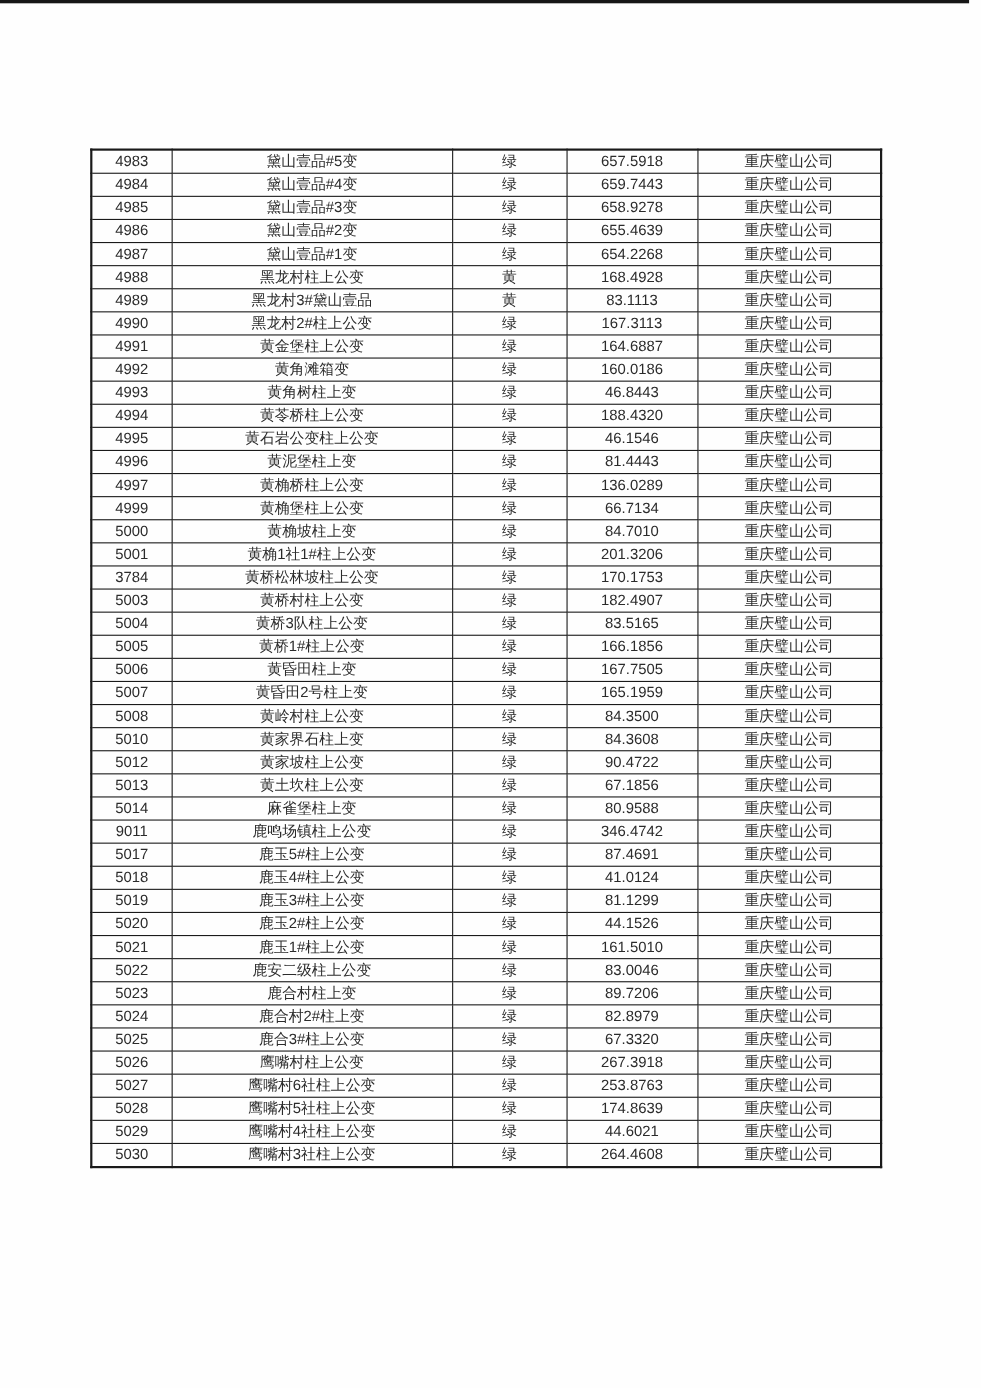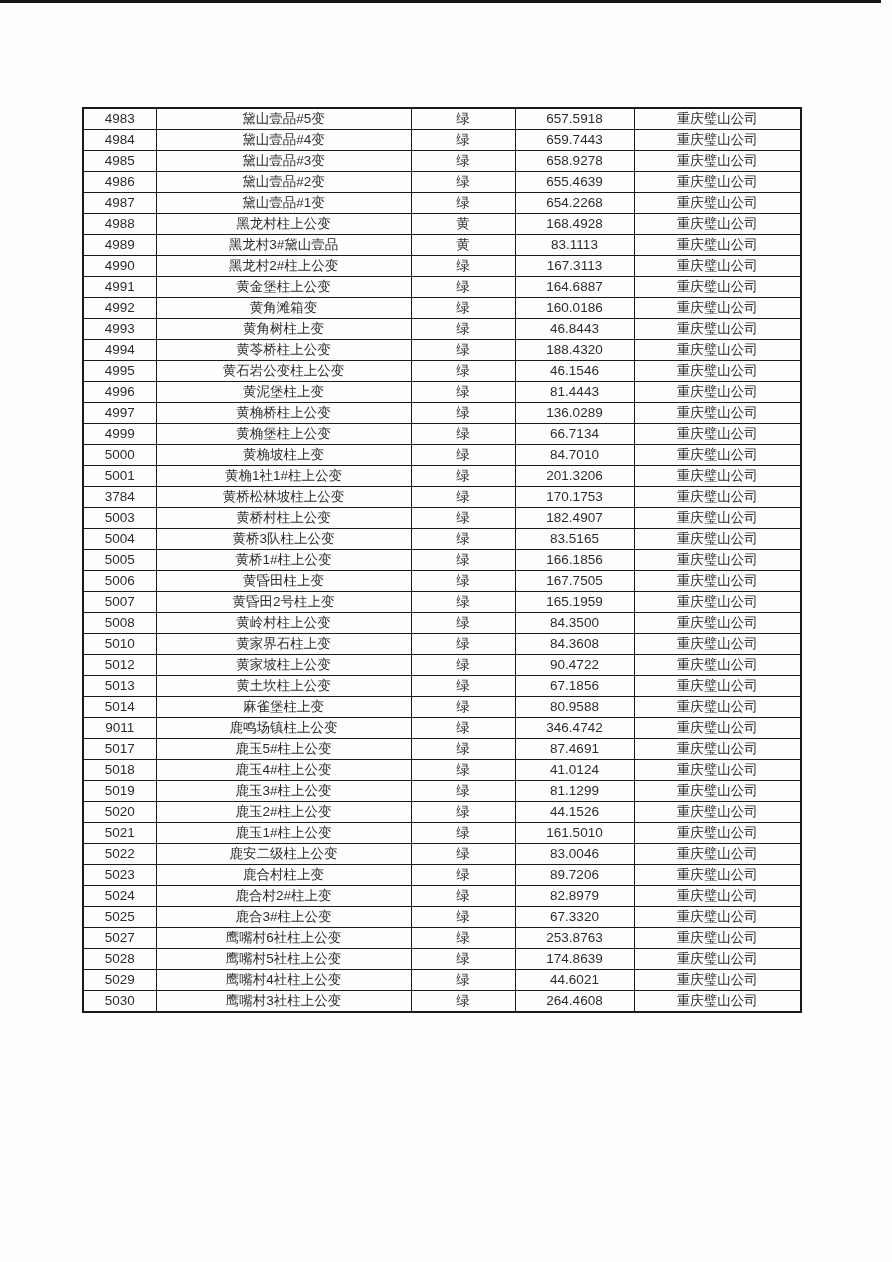--- a/index.html
+++ b/index.html
@@ -21,20 +21,21 @@
     background:var(--rule);
   }
   .table-wrap{
     position:absolute;left:82px;top:107px;
   }
   table.data{
     width:718px;
     border-collapse:collapse;
     table-layout:fixed;
     border:2px solid var(--border);
+    margin-top:28px;
   }
   table.data td{
     border:1.4px solid var(--border);
     height:20px;
     padding:0 2px;
     text-align:center;
     vertical-align:middle;
     font-size:13.5px;
     color:var(--ink);
     white-space:nowrap;
@@ -371,20 +372,27 @@
   </tr>
 
   <tr>
     <td>5025</td>
     <td>鹿合3#柱上公变</td>
     <td>绿</td>
     <td>67.3320</td>
     <td>重庆璧山公司</td>
   </tr>
 
+  <tr>
+    <td>5026</td>
+    <td>鹰嘴村柱上公变</td>
+    <td>绿</td>
+    <td>267.3918</td>
+    <td>重庆璧山公司</td>
+  </tr>
 
   <tr>
     <td>5027</td>
     <td>鹰嘴村6社柱上公变</td>
     <td>绿</td>
     <td>253.8763</td>
     <td>重庆璧山公司</td>
   </tr>
 
   <tr>

